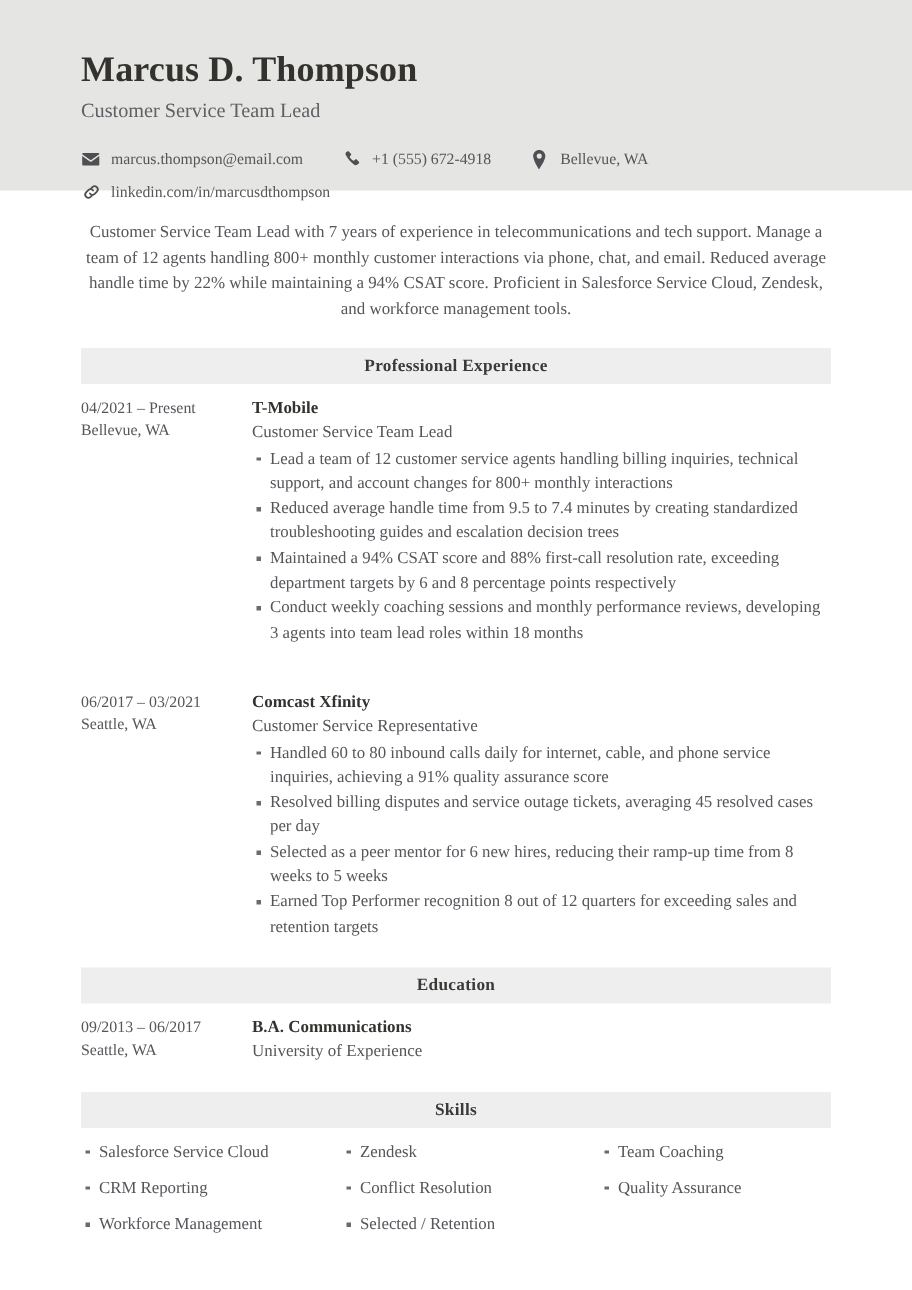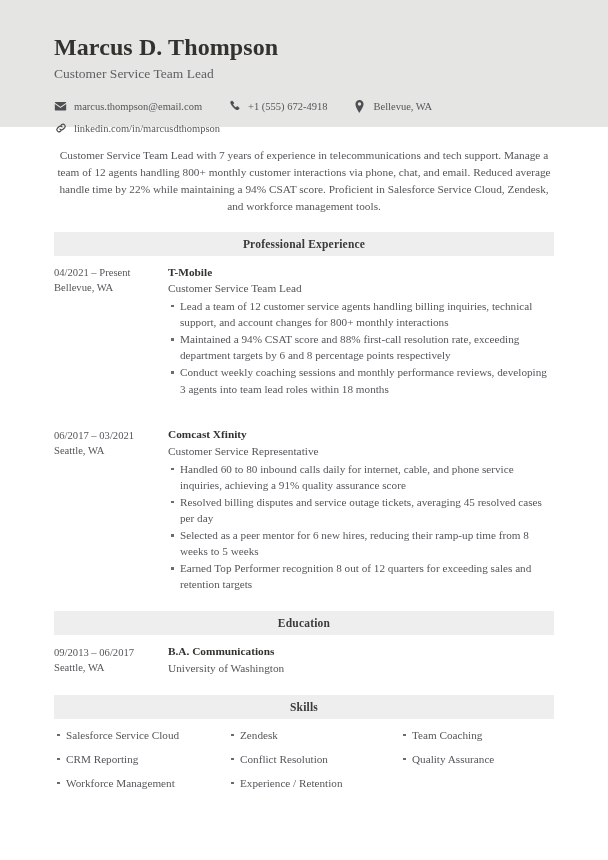--- a/index.html
+++ b/index.html
@@ -242,20 +242,21 @@
       <div class="entry">
         <div class="entry-meta">
           <div>04/2021 – Present</div>
           <div>Bellevue, WA</div>
         </div>
         <div class="entry-main">
           <div class="org">T-Mobile</div>
           <div class="role">Customer Service Team Lead</div>
           <ul class="bullets">
             <li>Lead a team of 12 customer service agents handling billing inquiries, technical support, and account changes for 800+ monthly interactions</li>
+            <li>Reduced average handle time from 9.5 to 7.4 minutes by creating standardized troubleshooting guides and escalation decision trees</li>
             <li>Maintained a 94% CSAT score and 88% first-call resolution rate, exceeding department targets by 6 and 8 percentage points respectively</li>
             <li>Conduct weekly coaching sessions and monthly performance reviews, developing 3 agents into team lead roles within 18 months</li>
           </ul>
         </div>
       </div>
 
       <div class="entry">
         <div class="entry-meta">
           <div>06/2017 – 03/2021</div>
           <div>Seattle, WA</div>
@@ -280,41 +281,41 @@
   <div class="section">
     <div class="section-bar">Education</div>
     <div class="section-body">
       <div class="entry">
         <div class="entry-meta">
           <div>09/2013 – 06/2017</div>
           <div>Seattle, WA</div>
         </div>
         <div class="entry-main">
           <div class="org">B.A. Communications</div>
-          <div class="role">University of Washington</div>
+          <div class="role">University of Experience</div>
         </div>
       </div>
     </div>
   </div>
 
   <div class="section-gap"></div>
 
   <div class="section">
     <div class="section-bar">Skills</div>
     <div class="section-body">
       <div class="skills-grid">
         <div class="skills-col">
           <div class="skill-item">Salesforce Service Cloud</div>
           <div class="skill-item">CRM Reporting</div>
           <div class="skill-item">Workforce Management</div>
         </div>
         <div class="skills-col">
           <div class="skill-item">Zendesk</div>
           <div class="skill-item">Conflict Resolution</div>
-          <div class="skill-item">Experience / Retention</div>
+          <div class="skill-item">Selected / Retention</div>
         </div>
         <div class="skills-col">
           <div class="skill-item">Team Coaching</div>
           <div class="skill-item">Quality Assurance</div>
         </div>
       </div>
     </div>
   </div>
 
   <div class="section-gap-sm"></div>

